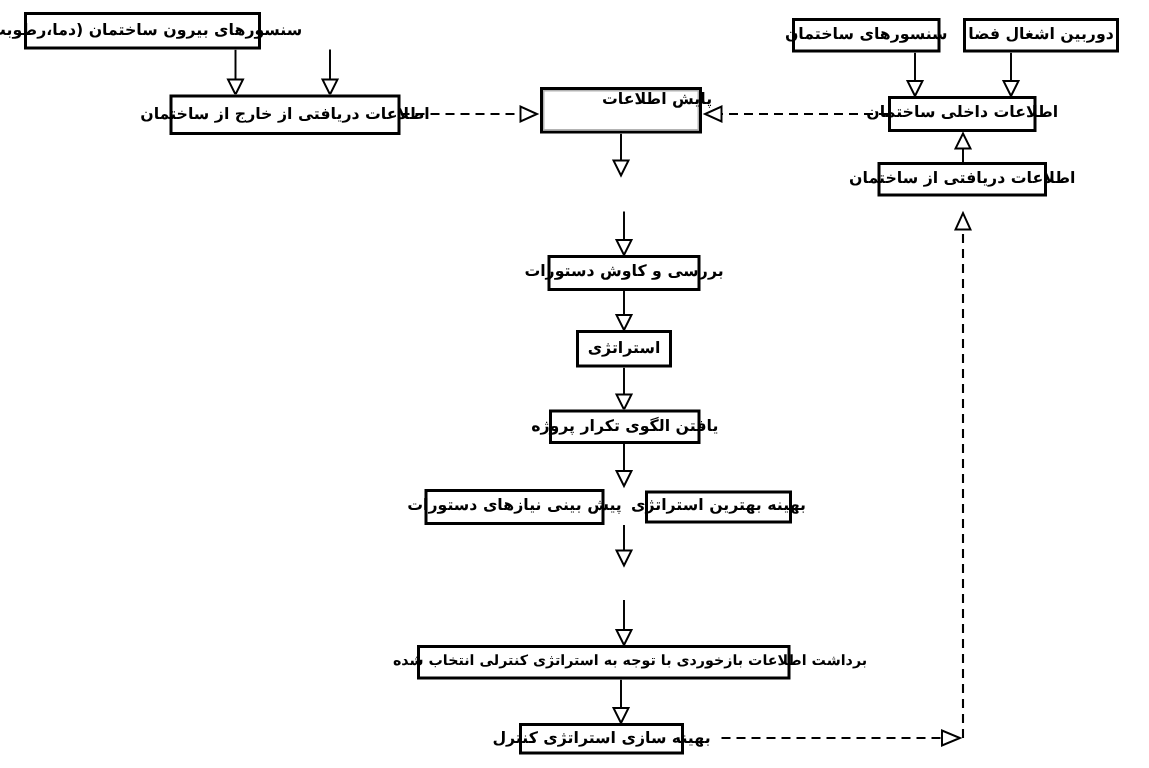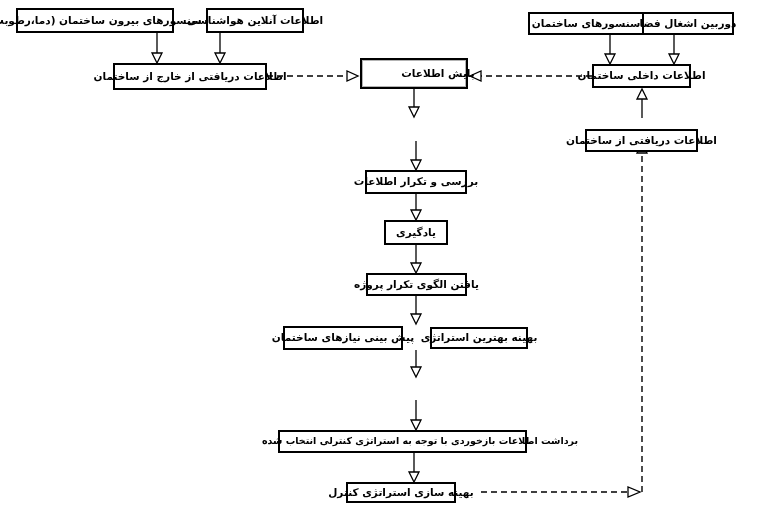--- a/index.html
+++ b/index.html
@@ -27,21 +27,21 @@
     line-height:1.1;
     white-space:nowrap;
     padding:0 2px;
   }
   .node.small{font-size:9.5px;padding-left:37px;}
   .monitor-inner{
     box-sizing:border-box;
     border:1px solid #b3b3b3;
     width:100%;height:100%;
     margin:18px;
-    display:flex;align-items:center;justify-content:center;padding-left:48px;
+    display:flex;align-items:flex-start;justify-content:center;padding-left:48px;
   }
   svg line.solid{stroke:#000;stroke-width:1.3;}
   svg line.dashed{stroke:#000;stroke-width:1.4;stroke-dasharray:6 4;}
   svg polygon.head{fill:#ffffff;stroke:#000;stroke-width:1.3;}
 </style>
 </head>
 <body>
 
 <div id="canvas">
 
@@ -115,39 +115,38 @@
       <line class="dashed" x1="481" y1="492" x2="628" y2="492"></line>
       <polygon class="head" points="628,487 628,497 640,492"></polygon>
     </g>
     <g>
       <line class="dashed" x1="642" y1="492" x2="642" y2="153"></line>
       <polygon class="head" points="637,153 647,153 642,142"></polygon>
     </g>
   </svg>
 
   <div class="node" style="left:16px;top:8px;width:158px;height:25px">سنسورهای بیرون ساختمان (دما،رطوبت)</div>
-  <div class="node" style="left:206px;top:8px;width:98px;height:25px">اطلاعات آنلاین هواشناسی</div>
-  <div class="node" style="left:528px;top:12px;width:116px;height:23px">سنسورهای ساختمان</div>
-  <div class="node" style="left:642px;top:12px;width:92px;height:23px">دوربین اشغال فضا</div>
+  <div class="node" style="left:528px;top:12px;width:99px;height:23px">سنسورهای ساختمان</div>
+  <div class="node" style="left:642px;top:12px;width:104px;height:23px">دوربین اشغال فضا</div>
 
   <div class="node" style="left:113px;top:63px;width:154px;height:27px">اطلاعات دریافتی از خارج از ساختمان</div>
   <div class="node" style="left:360px;top:58px;width:108px;height:31px;padding:0">
     <div class="monitor-inner">
       <span>پایش اطلاعات</span>
     </div>
   </div>
   <div class="node" style="left:592px;top:64px;width:99px;height:24px">اطلاعات داخلی ساختمان</div>
 
-  <div class="node" style="left:585px;top:129px;width:113px;height:23px">اطلاعات دریافتی از ساختمان</div>
+  <div class="node" style="left:585px;top:108px;width:113px;height:23px">اطلاعات دریافتی از ساختمان</div>
 
-  <div class="node" style="left:365px;top:170px;width:102px;height:24px">بررسی و تکرار اطلاعات</div>
-  <div class="node" style="left:384px;top:220px;width:64px;height:25px">یادگیری</div>
+  <div class="node" style="left:365px;top:170px;width:102px;height:24px">بررسی و کاوش دستورات</div>
+  <div class="node" style="left:384px;top:220px;width:64px;height:25px">استراتژی</div>
   <div class="node" style="left:366px;top:273px;width:101px;height:23px">یافتن الگوی تکرار پروژه</div>
 
-  <div class="node" style="left:283px;top:326px;width:120px;height:24px">پیش بینی نیازهای ساختمان</div>
+  <div class="node" style="left:283px;top:326px;width:120px;height:24px">پیش بینی نیازهای دستورات</div>
   <div class="node" style="left:430px;top:327px;width:98px;height:22px">بهینه بهترین استراتژی</div>
 
 
   <div class="node small" style="left:278px;top:430px;width:249px;height:23px">برداشت اطلاعات بازخوردی با توجه به استراتژی کنترلی انتخاب شده</div>
 
   <div class="node" style="left:346px;top:482px;width:110px;height:21px">بهینه سازی استراتژی کنترل</div>
 
 </div>
 
 </body></html>

